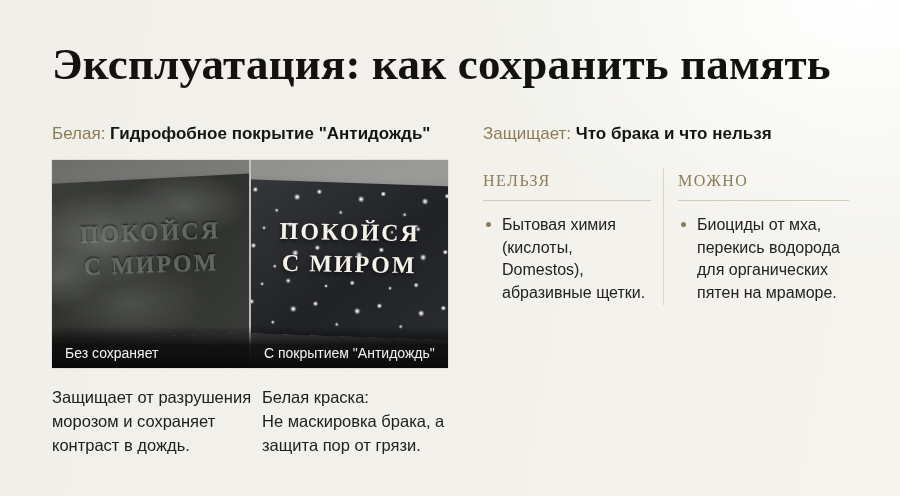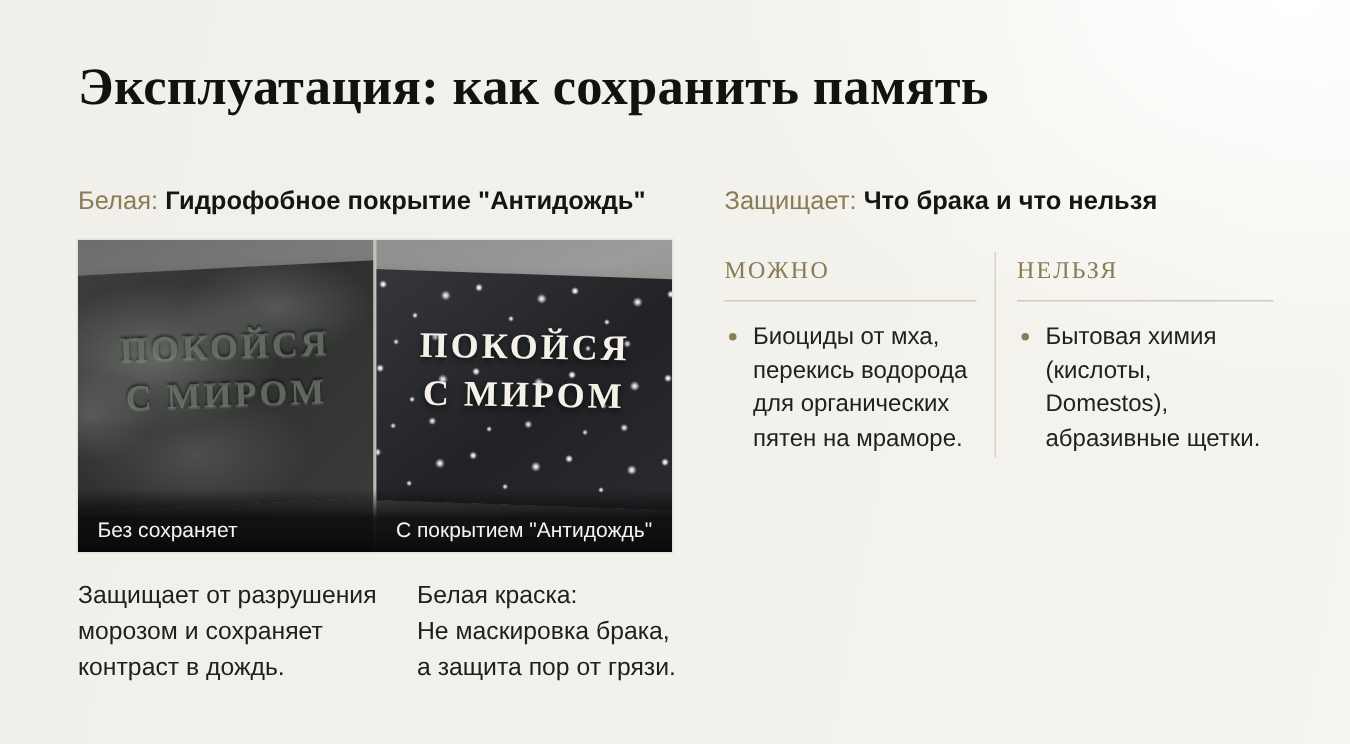--- a/index.html
+++ b/index.html
@@ -5,21 +5,21 @@
   html,body{margin:0;padding:0;background:#000;}
   .slide{
     position:relative;width:900px;height:496px;overflow:hidden;
     background:
       radial-gradient(620px 420px at 96% 0%, #ffffff 0%, rgba(255,255,255,0) 62%),
       linear-gradient(100deg,#f1efe9 0%,#f2f1eb 55%,#f5f4ef 100%);
     font-family:"Liberation Sans",sans-serif;color:#1d1c1a;
   }
   .title{
     position:absolute;left:52px;top:38px;margin:0;
-    font-family:"Liberation Serif",serif;font-size:35px;font-weight:700;
+    font-family:"Liberation Serif",serif;font-size:45px;font-weight:700;
     letter-spacing:.2px;color:#14120f;
   }
   .subtitle{position:absolute;top:124px;font-size:17px;line-height:1.2;white-space:nowrap;}
   .subtitle .lead{color:#8a7c55;font-weight:400;}
   .subtitle .strong{color:#151515;font-weight:700;}
   .subtitle-protection{left:52px;}
   .subtitle-cleaning{left:483px;}
 
   
   .photo{position:absolute;left:52px;top:160px;width:396px;height:208px;display:flex;
@@ -58,21 +58,21 @@
     text-shadow:0 1px 1px rgba(205,210,205,.22),0 -1px 2px rgba(0,0,0,.7);}
   .half-treated .epitaph{color:#f5f1e8;transform:rotate(1deg);
     text-shadow:0 2px 4px rgba(0,0,0,.65);}
   .photo::after{content:'';position:absolute;left:0;right:0;bottom:0;height:42px;z-index:2;
     background:linear-gradient(rgba(10,10,10,0), rgba(8,8,8,.88) 45%, rgba(4,4,4,.96));}
   .caption{position:absolute;bottom:7px;left:13px;z-index:3;color:#f3f3f1;font-size:14px;}
 
   
   .notes{position:absolute;left:52px;top:386px;width:402px;display:flex;}
   .note{font-size:16.5px;line-height:1.45;color:#20201e;white-space:pre-line;margin:0;}
-  .note-frost{width:200px;margin-right:26px;}
+  .note-frost{width:200px;margin-right:10px;}
   .note-paint{flex:1;}
 
   
   .rules{position:absolute;left:483px;top:168px;width:378px;display:grid;
          grid-template-columns:180px 1fr;}
   .rule-col{padding-right:12px;}
   .rule-col + .rule-col{border-left:1px solid #d9d5c6;padding-left:14px;}
   .rule-header{
     font-family:"Liberation Serif",serif;font-size:16px;letter-spacing:1.5px;
     color:#8a7c55;padding:4px 0 10px 0;border-bottom:1px solid #cfcaba;margin-bottom:13px;
@@ -115,26 +115,26 @@
 Не маскировка брака, а защита пор от грязи.</p>
   </div>
 
   <div class="subtitle subtitle-cleaning">
     <span class="lead">Защищает:</span>
     <span class="strong">Что брака и что нельзя</span>
   </div>
 
   <div class="rules">
     <div class="rule-col">
+      <div class="rule-header">НЕЛЬЗЯ</div>
+      <ul class="rule-list">
+        <li class="rule-item">Бытовая химия (кислоты, Domestos), абразивные щетки.</li>
+      </ul>
+    </div>
+    <div class="rule-col">
       <div class="rule-header">МОЖНО</div>
       <ul class="rule-list">
         <li class="rule-item">Биоциды от мха, перекись водорода для органических пятен на мраморе.</li>
-      </ul>
-    </div>
-    <div class="rule-col">
-      <div class="rule-header">НЕЛЬЗЯ</div>
-      <ul class="rule-list">
-        <li class="rule-item">Бытовая химия (кислоты, Domestos), абразивные щетки.</li>
       </ul>
     </div>
   </div>
 
 </div>
 
 </body></html>

